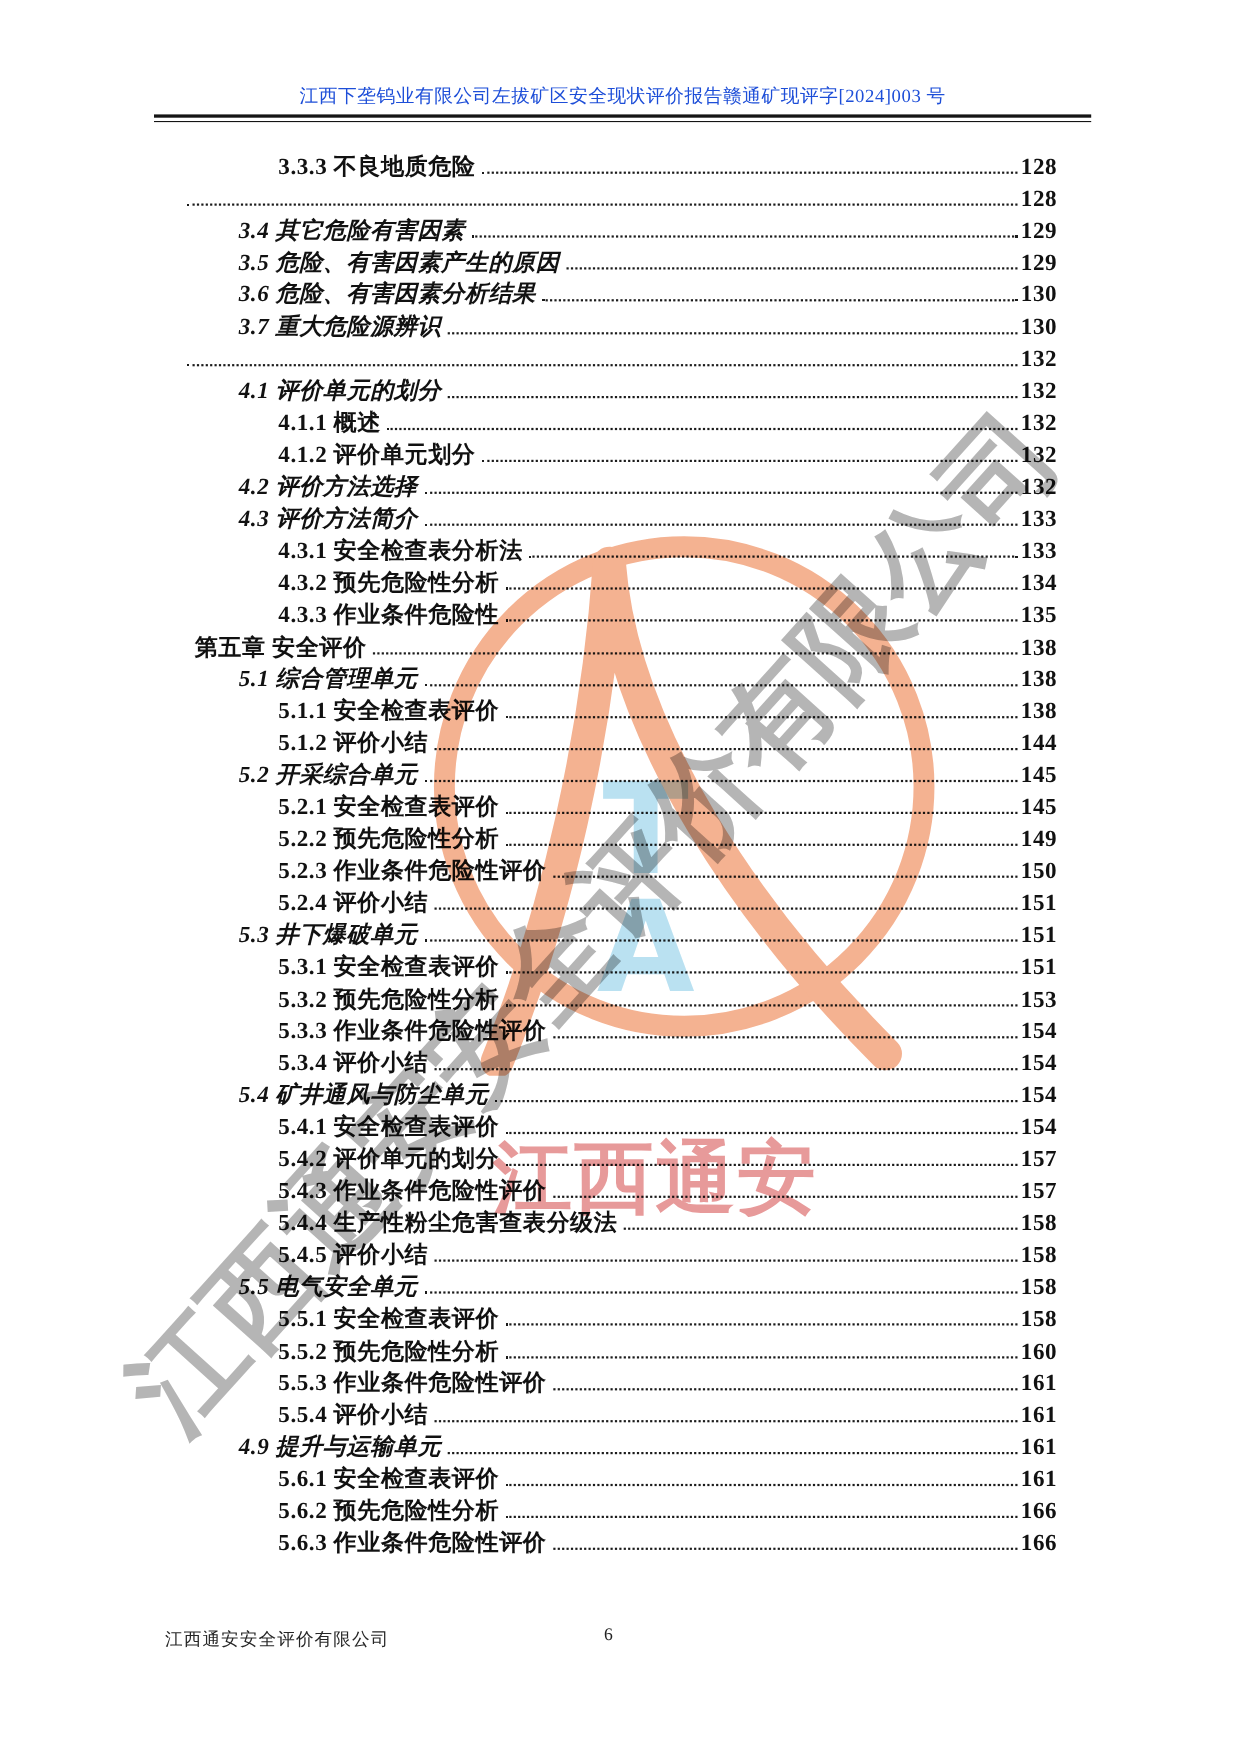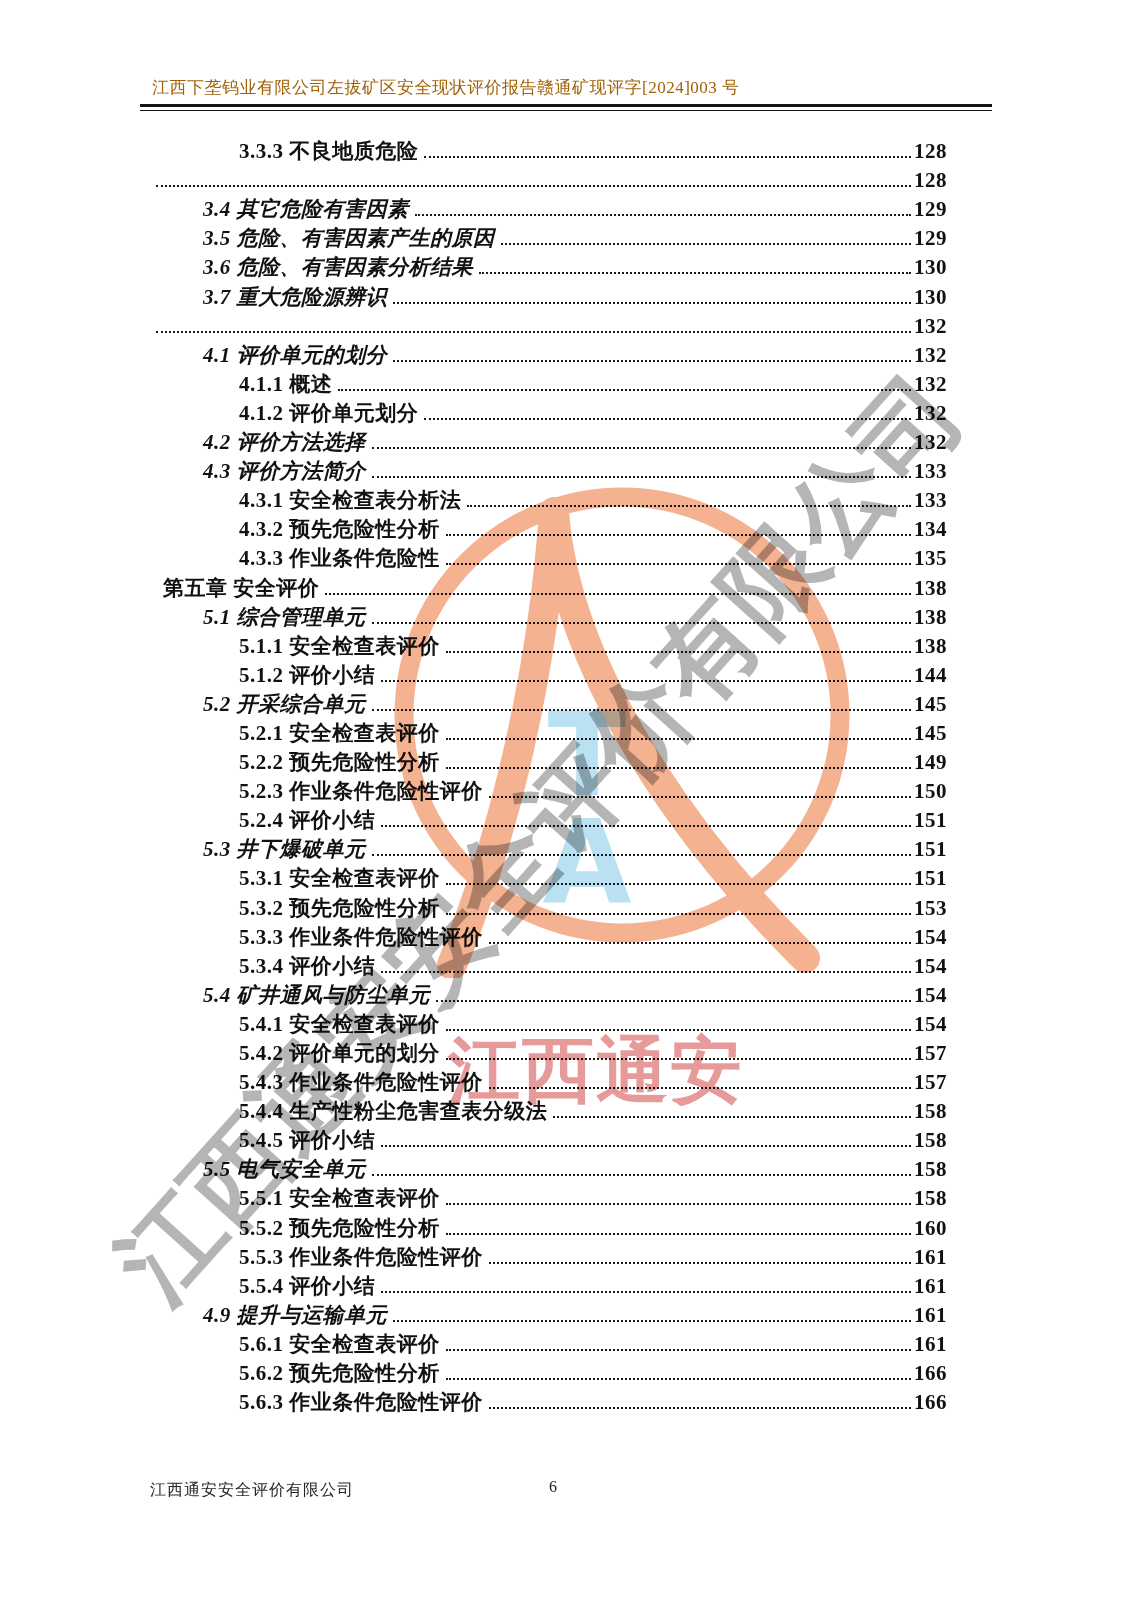--- a/index.html
+++ b/index.html
@@ -8,30 +8,30 @@
     width:1131px;height:1600px;
     background:#ffffff;
     margin:0 auto;
     overflow:hidden;
     font-family:"Liberation Serif","DejaVu Serif",serif;
     color:#111;
   }
   
   .hdr{
     position:absolute;left:152px;top:76px;width:828px;
-    display:flex;justify-content:flex-start;align-items:baseline;
-    font-size:17px;letter-spacing:.5px;color:#a16207;
+    display:flex;justify-content:center;align-items:baseline;
+    font-size:17px;letter-spacing:.5px;color:#1d4ed8;
   }
   .hdr-rule{
     position:absolute;left:140px;top:104px;width:852px;height:3px;
     border-top:3px solid #141414;border-bottom:1px solid #141414;
   }
   
   .toc{
-    position:absolute;left:150px;top:135px;width:797px;
+    position:absolute;left:164px;top:135px;width:797px;
   }
   .toc-row{
     height:29.1px;
     display:flex;align-items:flex-end;
     font-size:21px;font-weight:bold;line-height:1;
     padding-bottom:2px;box-sizing:border-box;
     white-space:nowrap;
   }
   .toc-row.lv0 .toc-label{padding-left:13px;}
   .toc-row.lv1 .toc-label{padding-left:53px;font-style:italic;}

